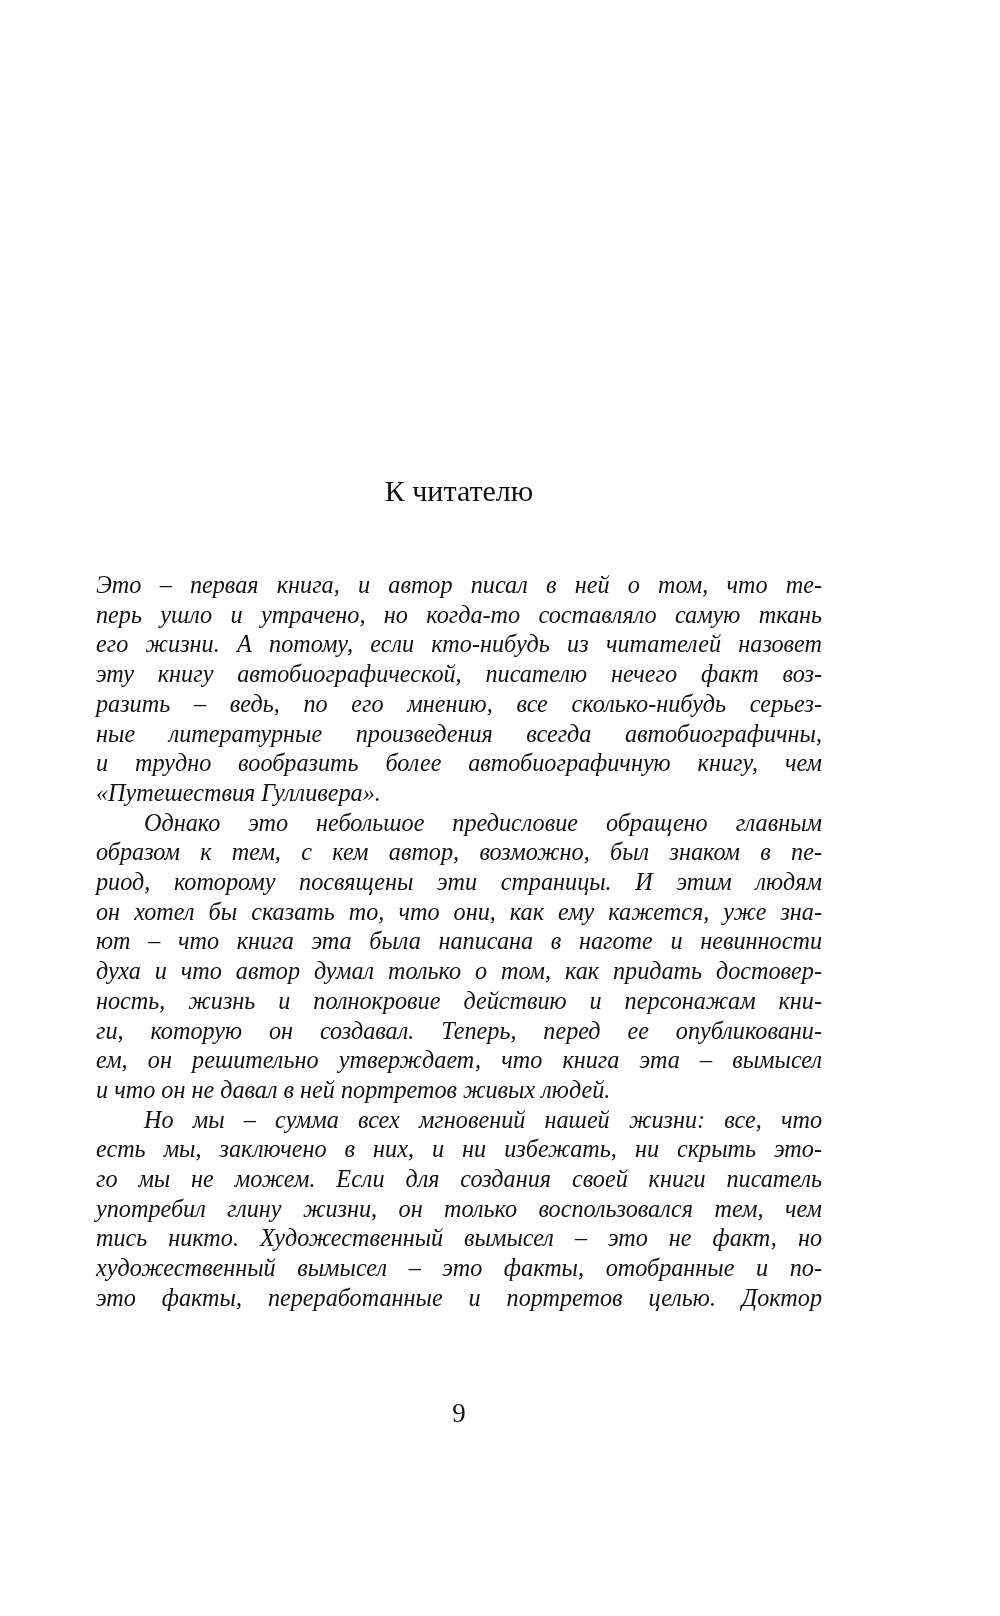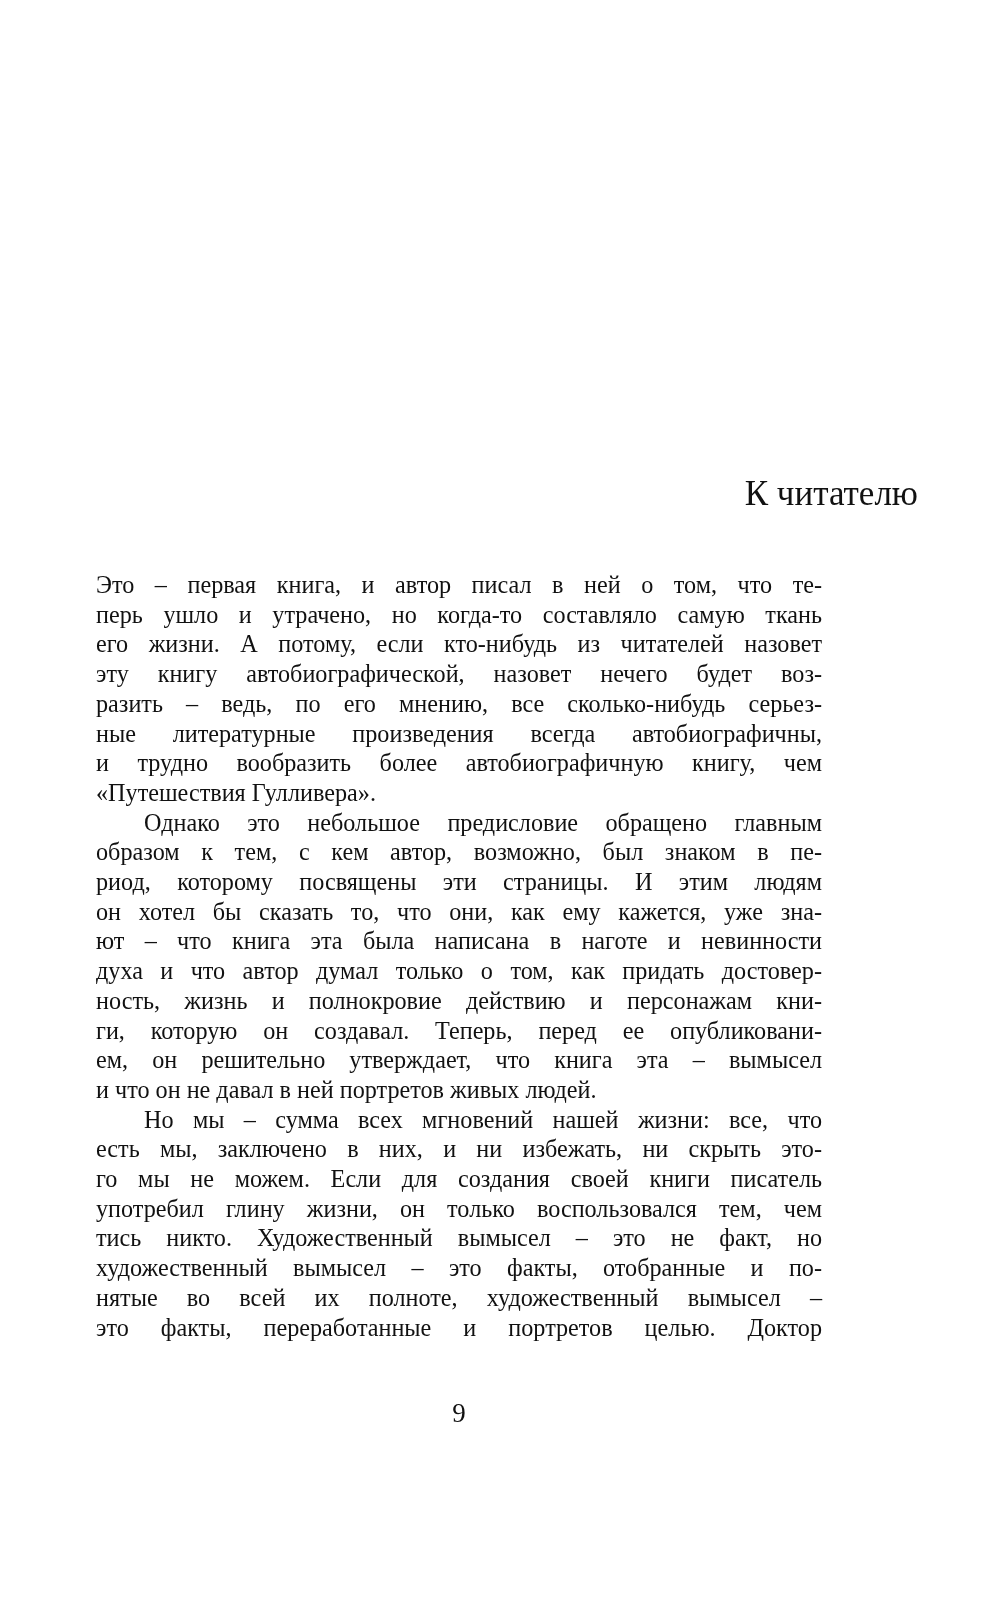--- a/index.html
+++ b/index.html
@@ -1,48 +1,47 @@
 <!DOCTYPE html>
 <html><head>
 <meta charset="utf-8">
 <style>
   html,body{margin:0;padding:0;background:#fff;}
   body{width:1000px;height:1616px;position:relative;overflow:hidden;font-family:"Liberation Serif","DejaVu Serif",serif;color:#111;}
-  .title{position:absolute;top:474px;left:0;width:918px;text-align:right;font-size:35px;}
+  .title{position:absolute;top:474px;left:0;width:918px;text-align:center;font-size:30px;}
   .body{position:absolute;top:570px;left:96px;width:726px;font-size:24.2px;line-height:29.7px;}
-  .line{display:block;white-space:nowrap;text-align:justify;text-align-last:justify;}
+  .line{display:block;white-space:nowrap;text-align:justify;text-align-last:justify;font-style:italic;}
   .line.last{text-align-last:left;}
   .line.indent{padding-left:48px;}
   .pagenum{position:absolute;top:1398px;left:0;width:918px;text-align:center;font-size:27px;}
 </style>
 </head>
 <body>
 
 <div class="title">К читателю</div>
 <div class="body" id="body">
     <span class="line">Это – первая книга, и автор писал в ней о том, что те-</span>
     <span class="line">перь ушло и утрачено, но когда-то составляло самую ткань</span>
     <span class="line">его жизни. А потому, если кто-нибудь из читателей назовет</span>
-    <span class="line">эту книгу автобиографической, назовет нечего будет воз-</span>
+    <span class="line">эту книгу автобиографической, писателю нечего факт воз-</span>
     <span class="line">разить – ведь, по его мнению, все сколько-нибудь серьез-</span>
     <span class="line">ные литературные произведения всегда автобиографичны,</span>
     <span class="line">и трудно вообразить более автобиографичную книгу, чем</span>
     <span class="line last">«Путешествия Гулливера».</span>
     <span class="line indent">Однако это небольшое предисловие обращено главным</span>
     <span class="line">образом к тем, с кем автор, возможно, был знаком в пе-</span>
     <span class="line">риод, которому посвящены эти страницы. И этим людям</span>
     <span class="line">он хотел бы сказать то, что они, как ему кажется, уже зна-</span>
     <span class="line">ют – что книга эта была написана в наготе и невинности</span>
     <span class="line">духа и что автор думал только о том, как придать достовер-</span>
     <span class="line">ность, жизнь и полнокровие действию и персонажам кни-</span>
     <span class="line">ги, которую он создавал. Теперь, перед ее опубликовани-</span>
     <span class="line">ем, он решительно утверждает, что книга эта – вымысел</span>
     <span class="line last">и что он не давал в ней портретов живых людей.</span>
     <span class="line indent">Но мы – сумма всех мгновений нашей жизни: все, что</span>
     <span class="line">есть мы, заключено в них, и ни избежать, ни скрыть это-</span>
     <span class="line">го мы не можем. Если для создания своей книги писатель</span>
     <span class="line">употребил глину жизни, он только воспользовался тем, чем</span>
     <span class="line">тись никто. Художественный вымысел – это не факт, но</span>
     <span class="line">художественный вымысел – это факты, отобранные и по-</span>
-    <span class="line">нятые во всей их полноте, художественный вымысел –</span>
     <span class="line">это факты, переработанные и портретов целью. Доктор</span>
   </div>
 <div class="pagenum">9</div>
 
 </body></html>

